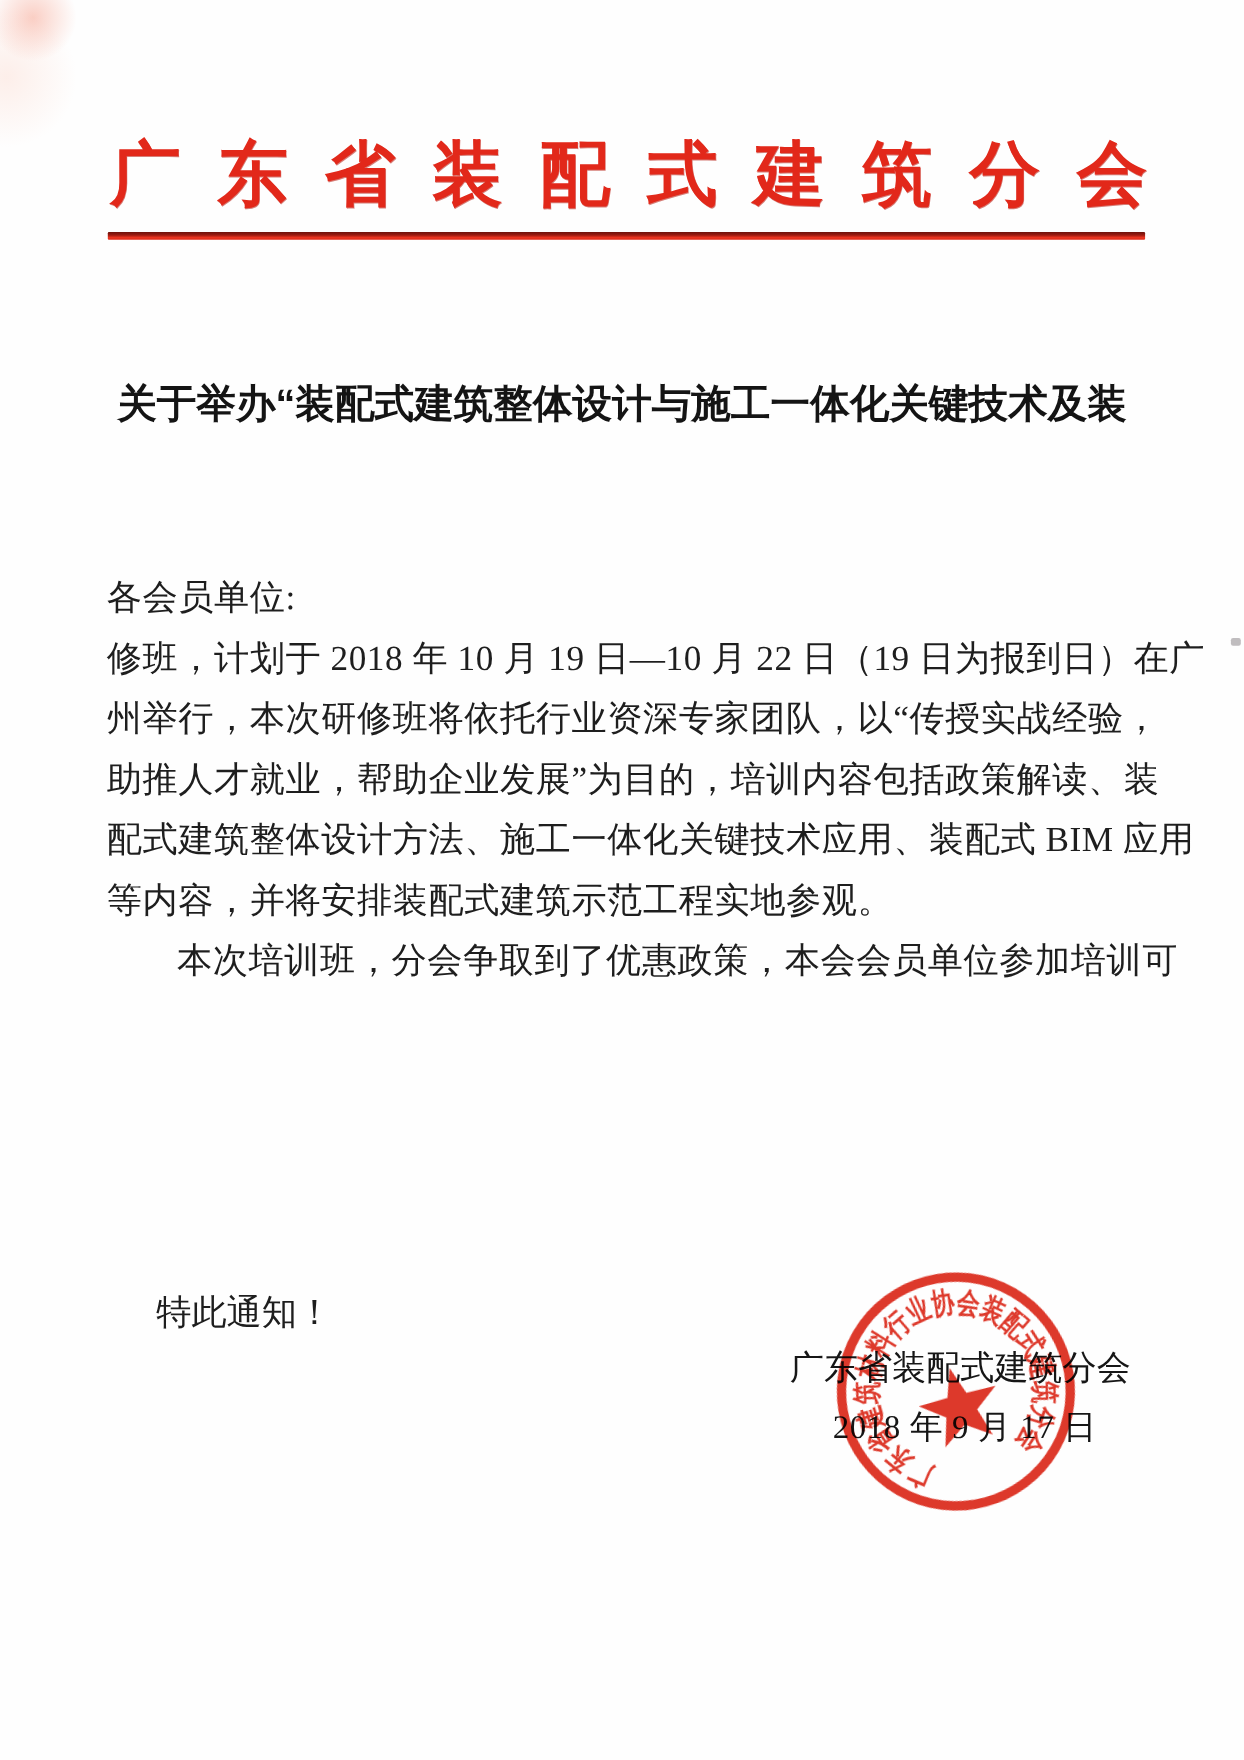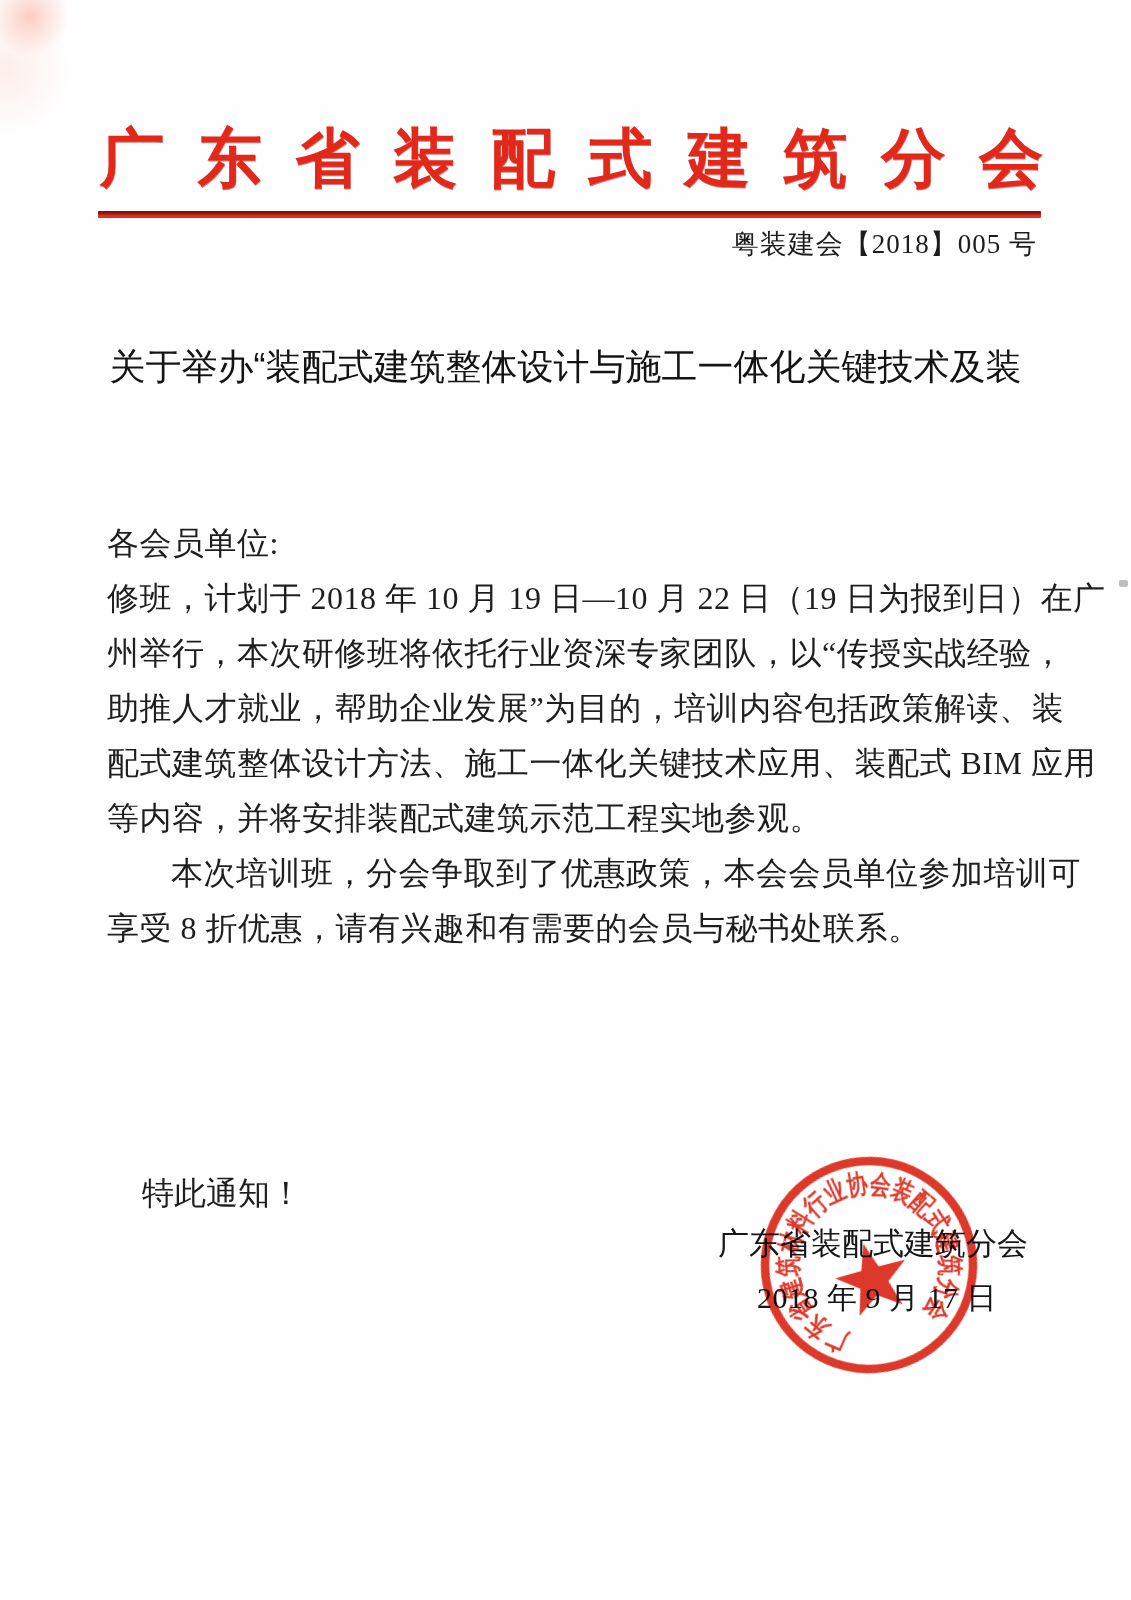--- a/index.html
+++ b/index.html
@@ -46,30 +46,30 @@
     letter-spacing: 1px;
     color: #1c1c1c;
   }
 
   
   .notice-title {
     position: absolute;
     left: 60px; right: 60px; top: 336px;
     text-align: center;
     font-family: "Liberation Sans", "DejaVu Sans", sans-serif;
-    font-weight: 400;
+    font-weight: 700;
     font-size: 36px;
     line-height: 62px;
     color: #141414;
   }
 
   
   .body-block {
     position: absolute;
-    left: 107px; right: 92px; top: 516px;
+    left: 97px; right: 92px; top: 516px;
     font-size: 32px;
     color: #1e1e1e;
   }
   .bline {
     height: 55px;
     line-height: 55px;
     text-align: justify;
     text-align-last: justify;
     white-space: nowrap;
     letter-spacing: .5px;
@@ -136,35 +136,33 @@
       <span>省</span>
       <span>装</span>
       <span>配</span>
       <span>式</span>
       <span>建</span>
       <span>筑</span>
       <span>分</span>
       <span>会</span>
     </div>
   <div class="red-rule"></div>
-  <div class="doc-number">粤装建会【2018】005 号</div>
 
   <div class="notice-title">
     <div>关于举办“装配式建筑整体设计与施工一体化关键技术及装</div>
   </div>
 
   <div class="body-block">
     <div class="bline short">各会员单位:</div>
     <div class="bline">修班，计划于 2018 年 10 月 19 日—10 月 22 日（19 日为报到日）在广</div>
     <div class="bline">州举行，本次研修班将依托行业资深专家团队，以“传授实战经验，</div>
     <div class="bline">助推人才就业，帮助企业发展”为目的，培训内容包括政策解读、装</div>
     <div class="bline">配式建筑整体设计方法、施工一体化关键技术应用、装配式 BIM 应用</div>
     <div class="bline short">等内容，并将安排装配式建筑示范工程实地参观。</div>
     <div class="bline ind">本次培训班，分会争取到了优惠政策，本会会员单位参加培训可</div>
-    <div class="bline short">享受 8 折优惠，请有兴趣和有需要的会员与秘书处联系。</div>
   </div>
 
   <div class="closing">特此通知！</div>
 
   <div class="signature-org">广东省装配式建筑分会</div>
   <div class="signature-date">2018 年 9 月 17 日</div>
 
   <svg class="stamp" viewBox="0 0 230 230">
     <circle cx="115" cy="115" r="104" fill="none" stroke="#dc2a1b" stroke-width="8.5"></circle>
     <defs>

